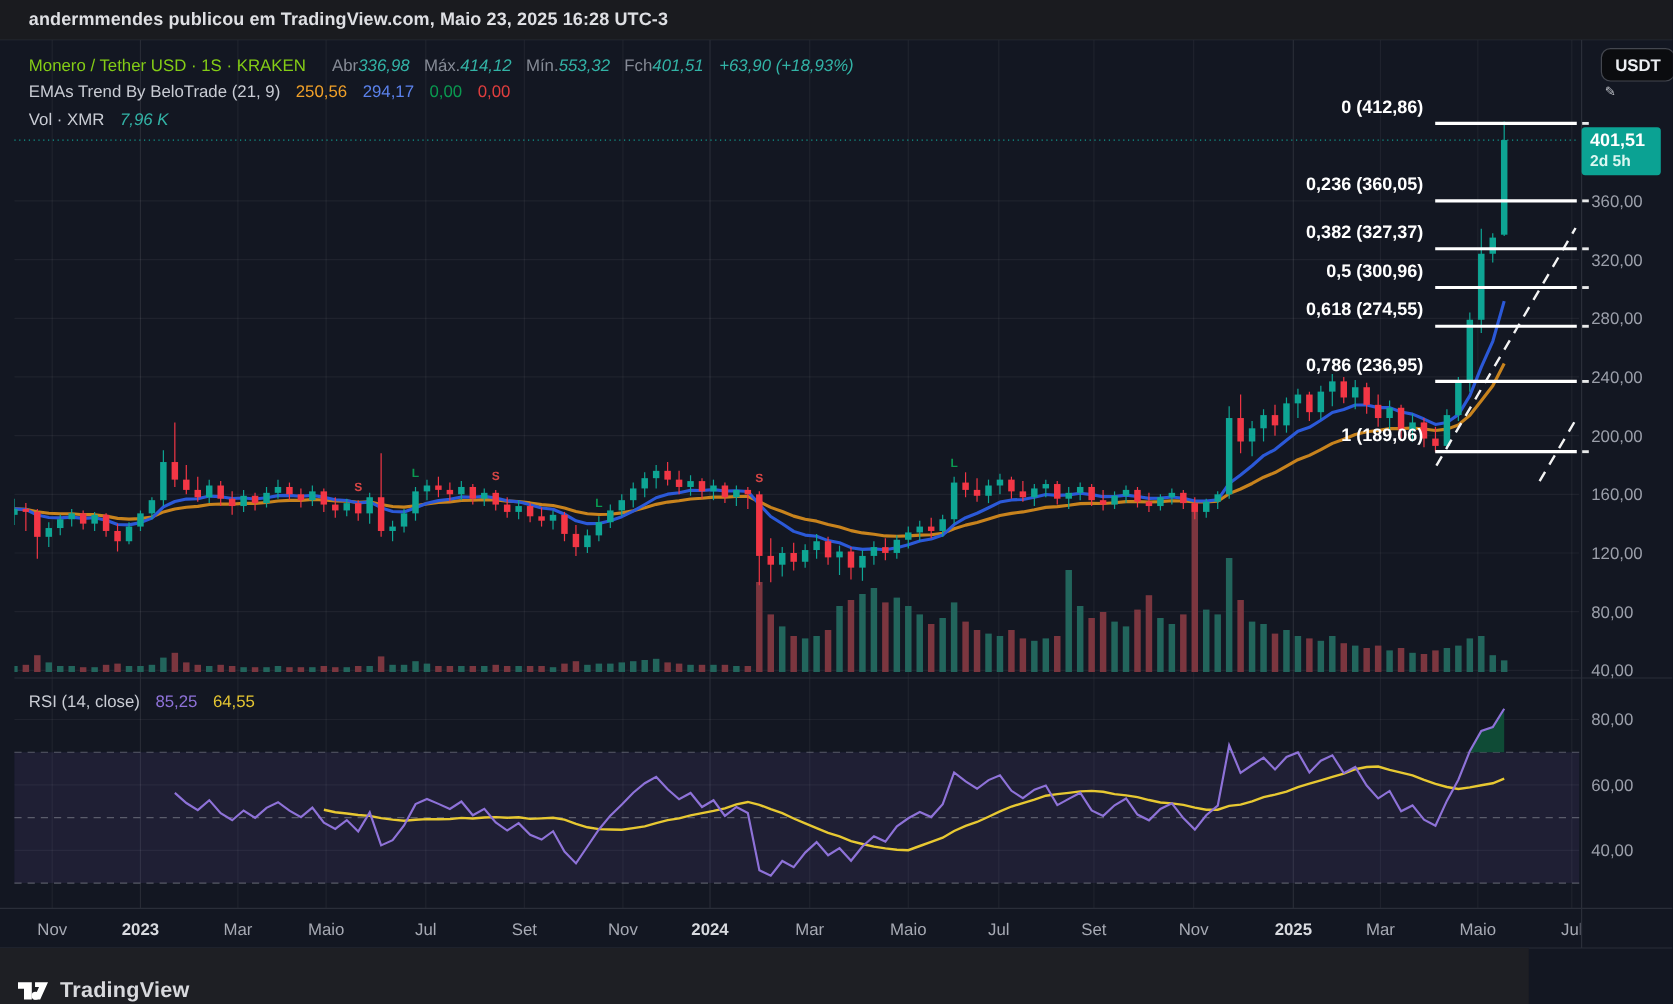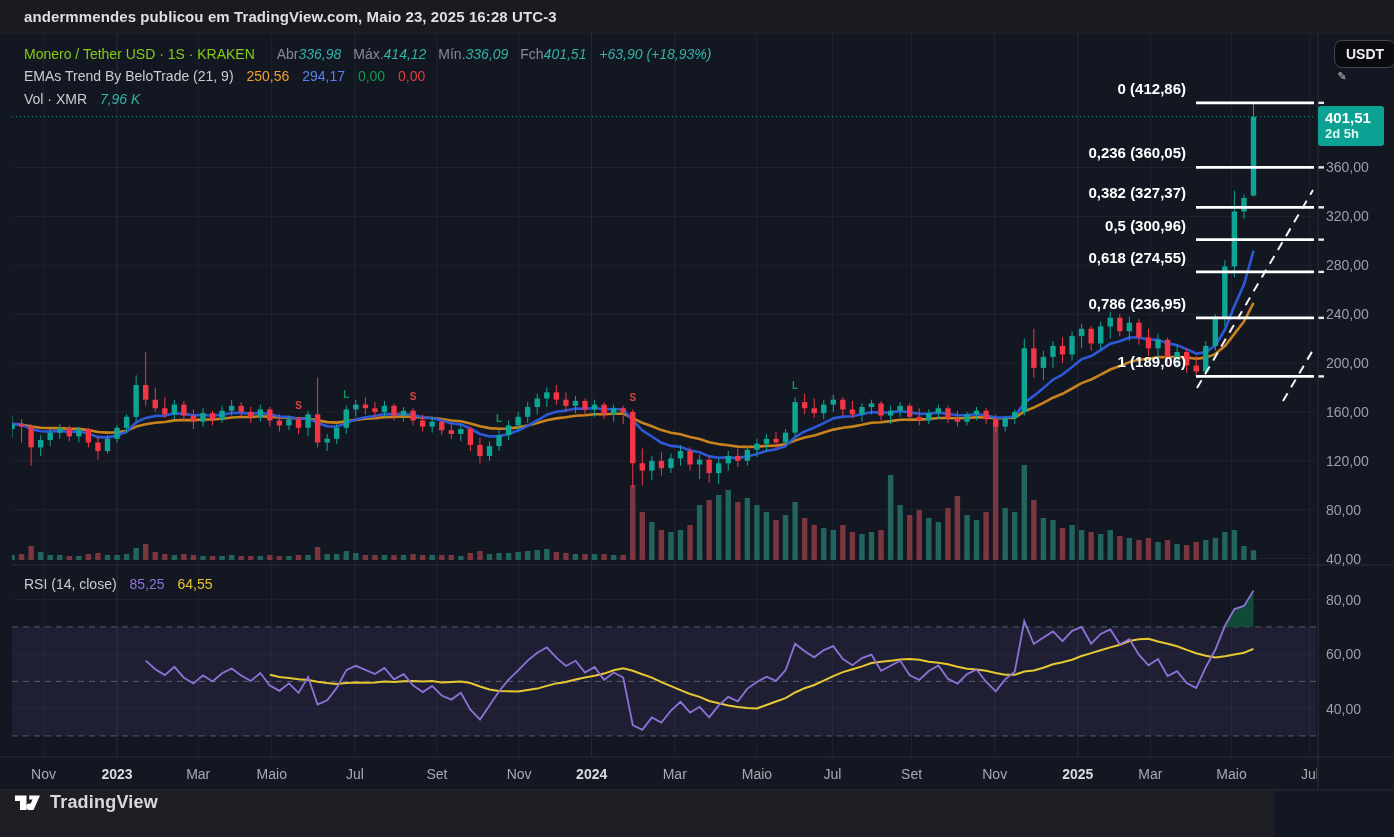--- a/index.html
+++ b/index.html
@@ -2,21 +2,21 @@
 <html><head>
 <meta charset="utf-8">
 <style>
   * { margin:0; padding:0; box-sizing:border-box; }
   html,body { background:#131722; }
   body { font-family:"Liberation Sans", sans-serif; }
   .page { position:relative; width:1394px; height:837px; overflow:hidden; background:#131722; }
   .top-strip { position:absolute; left:0; top:0; width:1394px; height:33px; background:#1a1b1f; z-index:2; }
   .author { position:absolute; left:24px; top:0; line-height:33px; font-size:15px; font-weight:700; color:#dedfe3; letter-spacing:.1px; }
   .chart-card { position:absolute; left:0; top:33px; width:1394px; height:757px; background:#131722; z-index:0; }
-  .bottom-strip { position:absolute; left:0; top:790px; width:1274px; height:47px; background:#1e1f24; z-index:2; display:flex; align-items:flex-start; }
+  .bottom-strip { position:absolute; left:0; top:790px; width:1274px; height:47px; background:#1e1f24; z-index:2; display:flex; align-items:flex-end; }
   .brand { display:flex; align-items:center; gap:9px; margin-left:14px; }
   .brand-text { color:#d8d9dd; font-size:18px; font-weight:600; letter-spacing:.2px; }
   svg.chart-canvas { position:absolute; left:0; top:0; z-index:1; }
   .legend-row { position:absolute; left:24px; white-space:nowrap; font-size:14px; color:#868b96; z-index:3; }
   .legend-row .title { color:#84cc16; font-size:14px; font-weight:500; margin-right:10px; }
   .legend-row .lbl { color:#868b96; margin-left:8px; }
   .legend-row .teal { color:#32b3a6;font-style:italic; }
   .legend-row .orange { color:#f0a029; }
   .legend-row .blue { color:#5b82ec; }
   .legend-row .green { color:#0a9950; }
@@ -572,21 +572,21 @@
         <text x="1150.3600000000001" y="779" fill="#a6a9b3" font-size="14" text-anchor="middle" font-family="Liberation Sans, sans-serif" font-weight="400">Mar</text>
         <text x="1231.535" y="779" fill="#a6a9b3" font-size="14" text-anchor="middle" font-family="Liberation Sans, sans-serif" font-weight="400">Maio</text>
         <text x="1309.8450000000003" y="779" fill="#a6a9b3" font-size="14" text-anchor="middle" font-family="Liberation Sans, sans-serif" font-weight="400">Jul</text>
       </g>
     </svg>
 
   <div class="legend-row" style="top:46px;">
     <span class="title">Monero / Tether USD · 1S · KRAKEN</span>
     <span class="lbl">Abr</span><span class="teal">336,98</span>
     <span class="lbl">Máx.</span><span class="teal">414,12</span>
-    <span class="lbl">Mín.</span><span class="teal">336,09</span>
+    <span class="lbl">Mín.</span><span class="teal">553,32</span>
     <span class="lbl">Fch</span><span class="teal">401,51</span>
     <span class="teal val">+63,90 (+18,93%)</span>
   </div>
 
   <div class="legend-row" style="top:68px;">
     <span style="color:#c9ccd4;">EMAs Trend By BeloTrade (21, 9)</span>
     <span class="orange val">250,56</span>
     <span class="blue val">294,17</span>
     <span class="green val">0,00</span>
     <span class="red val">0,00</span>

